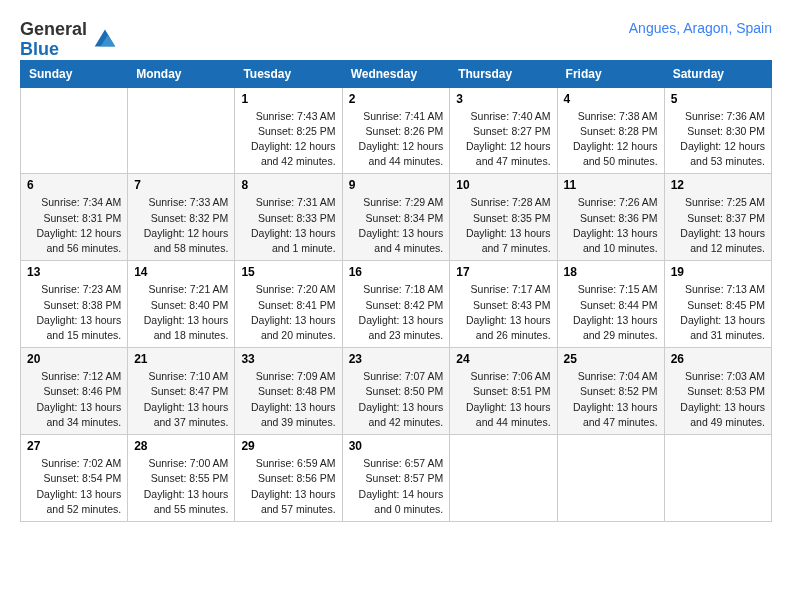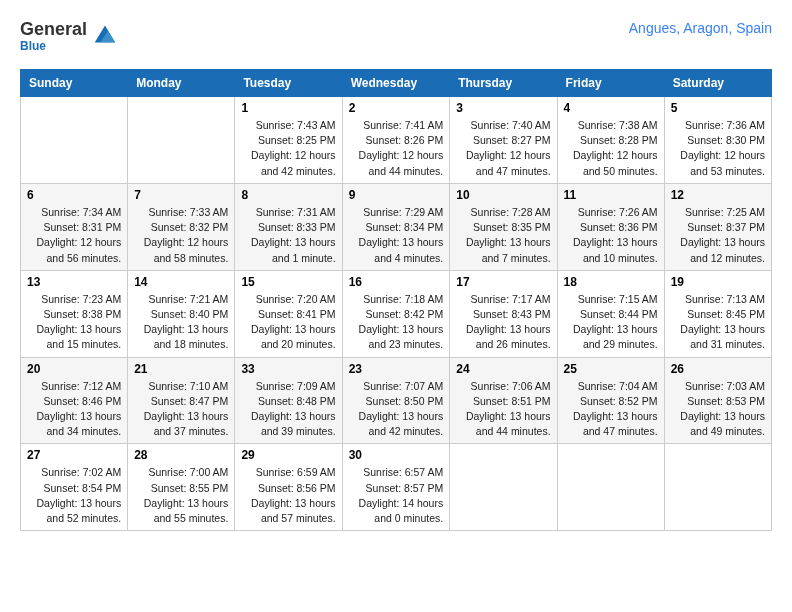--- a/index.html
+++ b/index.html
@@ -7,38 +7,37 @@
       font-family: Arial, sans-serif;
       background: #fff;
       width: 792px;
       min-height: 612px;
       padding: 20px;
     }
     .header {
       display: flex;
       justify-content: space-between;
       align-items: flex-start;
-      margin-bottom: 16px;
     }
     .logo {
       display: flex;
       align-items: center;
     }
     .logo-text {
       display: flex;
       flex-direction: column;
       line-height: 1.1;
     }
     .logo-general {
       font-size: 18px;
       font-weight: bold;
       color: #333;
     }
     .logo-blue {
-      font-size: 12px;
+      font-size: 18px;
       font-weight: bold;
       color: #1a6db5;
     }
     .logo-icon {
       width: 28px;
       height: 28px;
       margin-left: 4px;
       margin-top: -4px;
     }
     .title-block {

